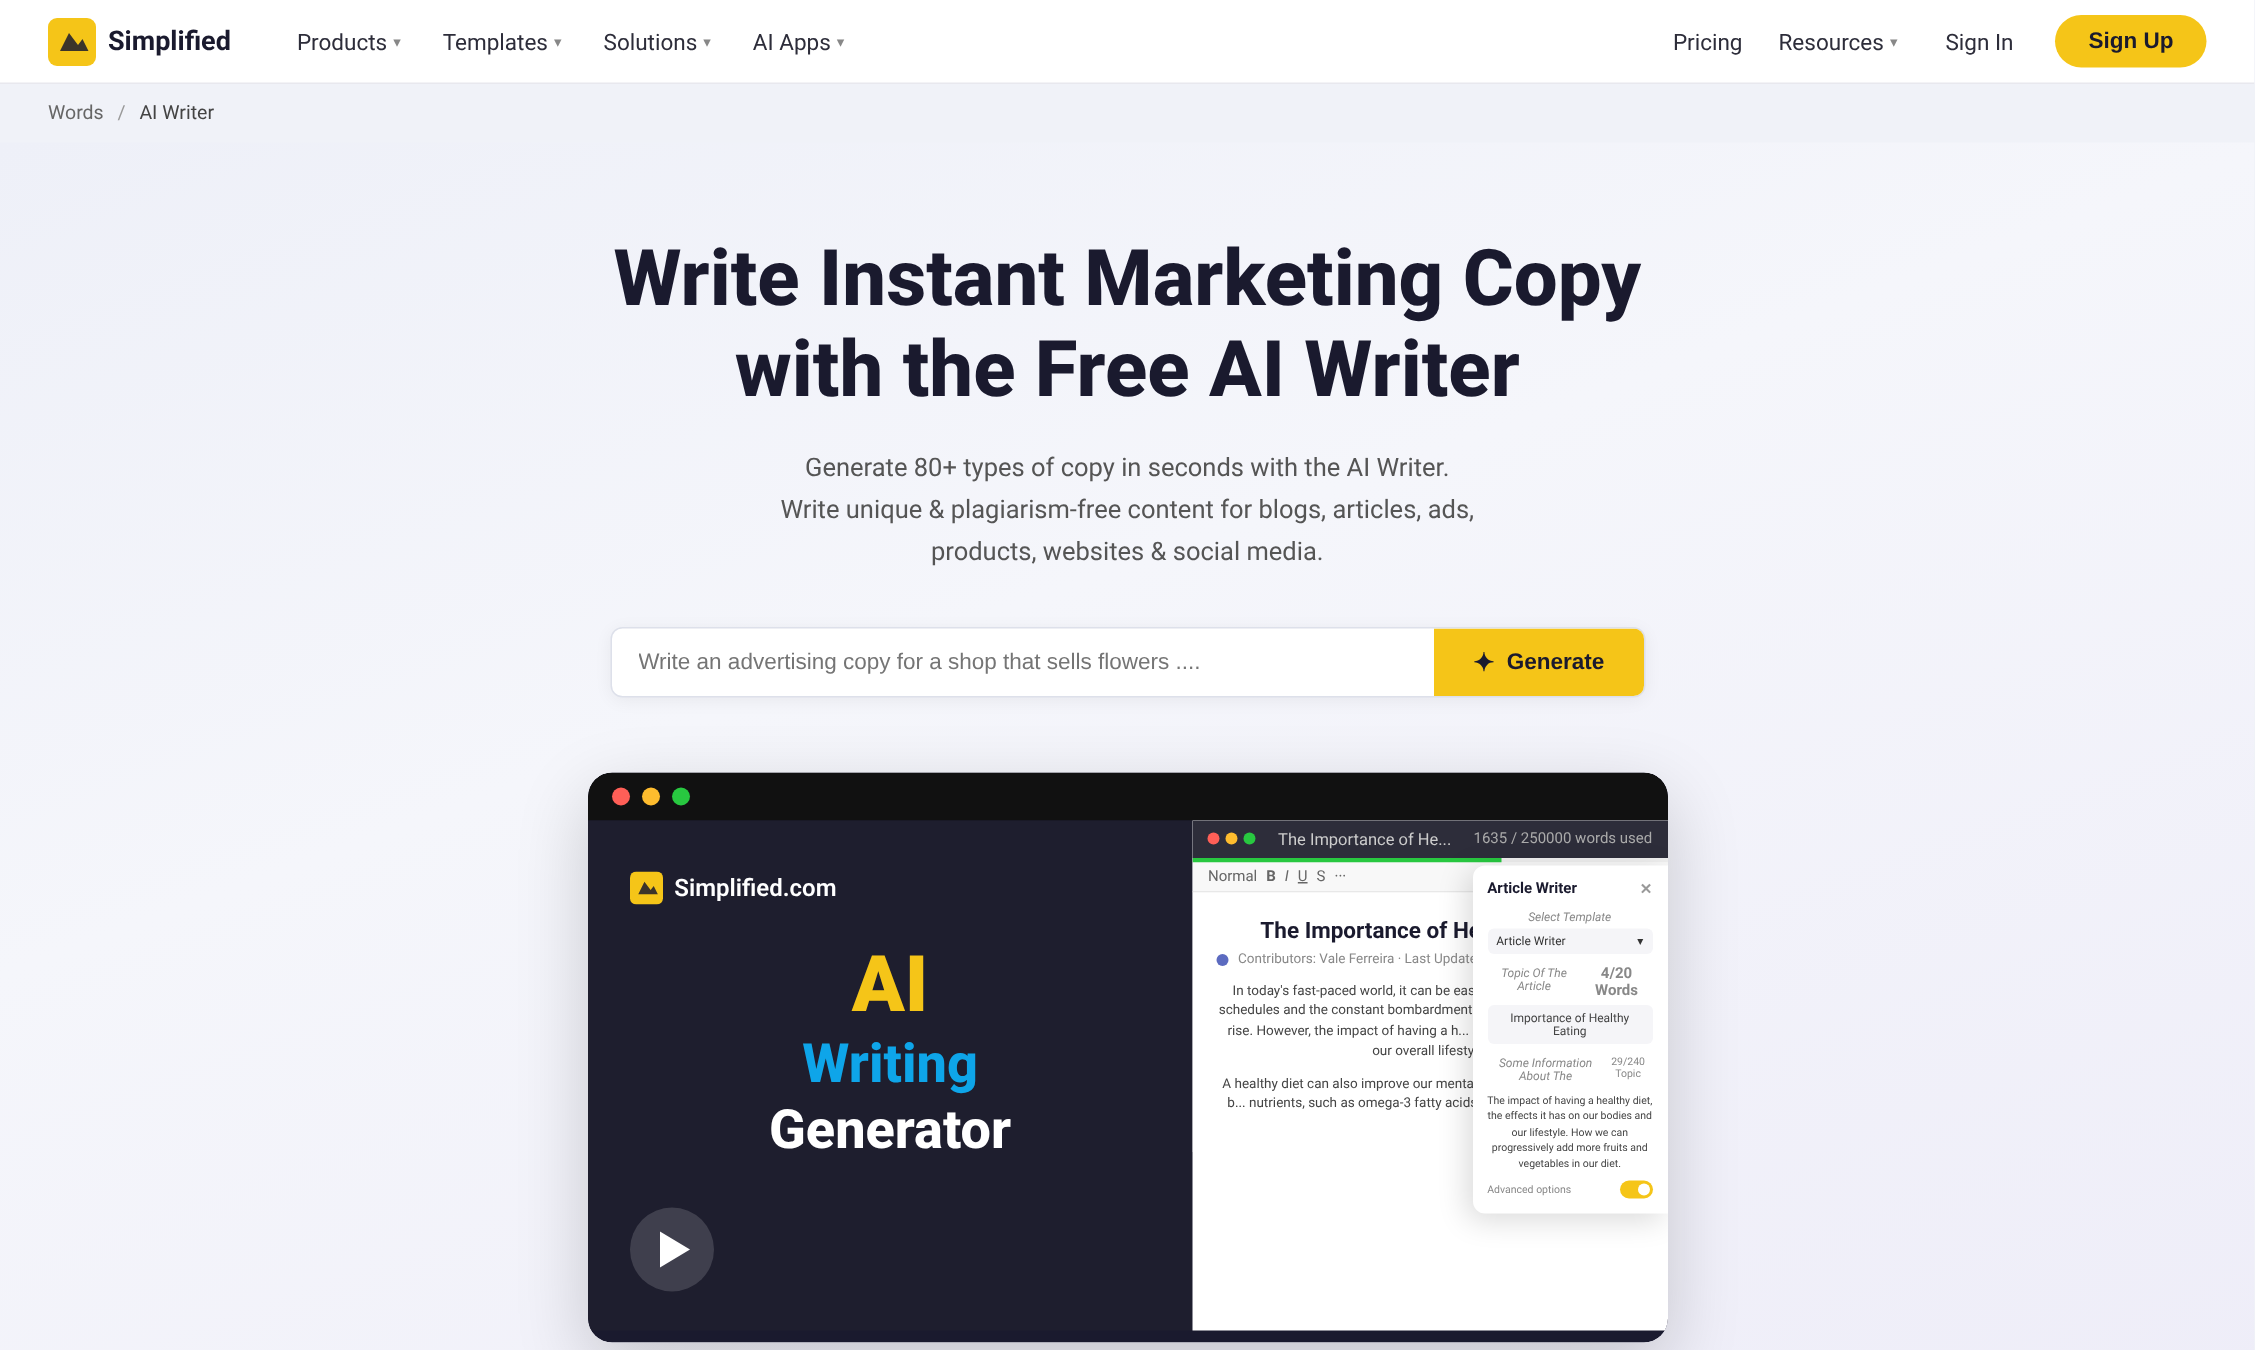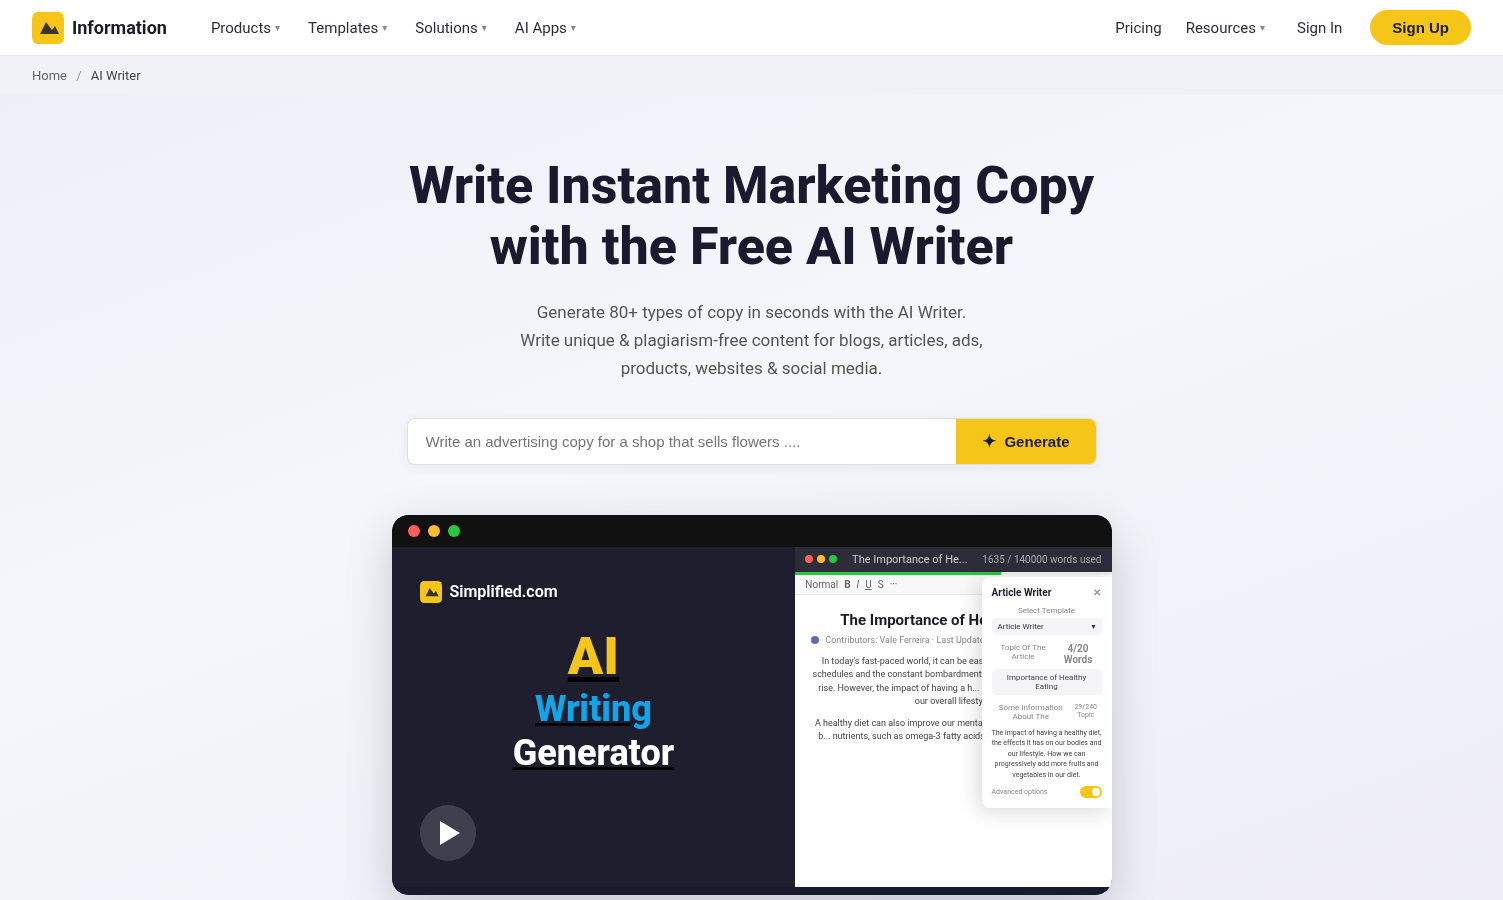--- a/index.html
+++ b/index.html
@@ -192,21 +192,20 @@
       height: calc(100% - 40px);
     }
     .video-left {
       flex: 1.1;
       background: #1e1e2e;
       padding: 28px 28px 20px;
       display: flex;
       flex-direction: column;
       justify-content: center;
       gap: 8px;
-      text-decoration: underline;
     }
     .video-brand {
       display: flex;
       align-items: center;
       gap: 8px;
       margin-bottom: 20px;
     }
     .video-brand-text {
       color: #fff;
       font-size: 16px;
@@ -338,21 +337,21 @@
     .ai-panel-title {
       font-size: 10px;
       font-weight: 700;
       color: #1a1a2e;
       margin-bottom: 8px;
       display: flex;
       align-items: center;
       justify-content: space-between;
     }
     .ai-panel-close { font-size: 10px; color: #999; cursor: pointer; }
-    .ai-panel-label { font-size: 8px; color: #888; margin-bottom: 3px; }
+    .ai-panel-label { font-size: 8px; color: #888; margin-bottom: 3px; font-style: italic; }
     .ai-panel-select {
       background: #f5f5f8;
       border-radius: 4px;
       padding: 4px 6px;
       font-size: 8px;
       color: #333;
       margin-bottom: 8px;
       display: flex;
       justify-content: space-between;
       align-items: center;
@@ -417,21 +416,21 @@
 </head>
 <body>
 
 <nav class="navbar">
   <a class="navbar-logo" href="#">
 
     <svg class="logo-icon" viewBox="0 0 32 32" fill="none" xmlns="http://www.w3.org/2000/svg">
       <rect width="32" height="32" rx="6" fill="#f5c518"></rect>
       <path d="M8 22 L14 10 L20 18 L23 14 L27 22 Z" fill="#1a1a2e" opacity="0.85"></path>
     </svg>
-    <span class="logo-text">Information</span>
+    <span class="logo-text">Simplified</span>
   </a>
 
   <div class="navbar-nav">
     <div class="nav-item">
       <span>Products</span>
       <span class="nav-chevron">▾</span>
     </div>
     <div class="nav-item">
       <span>Templates</span>
       <span class="nav-chevron">▾</span>
@@ -451,21 +450,21 @@
     <div class="nav-resources">
       <span>Resources</span>
       <span class="nav-chevron">▾</span>
     </div>
     <div class="nav-signin">Sign In</div>
     <button class="nav-signup">Sign Up</button>
   </div>
 </nav>
 
 <div class="breadcrumb">
-  <a href="#">Home</a>
+  <a href="#">Words</a>
   <span class="breadcrumb-sep">/</span>
   <span class="breadcrumb-current">AI Writer</span>
 </div>
 
 <section class="hero">
   <div class="hero-inner">
     <h1 class="hero-title">Write Instant Marketing Copy with the Free AI Writer</h1>
     <p class="hero-subtitle">
       <span>Generate 80+ types of copy in seconds with the AI Writer.</span><br>
       <span>Write unique &amp; plagiarism-free content for blogs, articles, ads,</span><br>
@@ -506,21 +505,21 @@
               <div class="play-triangle"></div>
             </div>
           </div>
 
           <div class="video-right">
             <div class="editor-toolbar">
               <div class="toolbar-dot"></div>
               <div class="toolbar-dot-y"></div>
               <div class="toolbar-dot-g"></div>
               <div class="toolbar-title">The Importance of He...</div>
-              <div class="toolbar-wordcount">1635 / 140000 words used</div>
+              <div class="toolbar-wordcount">1635 / 250000 words used</div>
             </div>
             <div class="progress-bar-wrap">
               <div class="progress-bar-fill"></div>
             </div>
             <div class="editor-format-bar">
               <span class="format-item">Normal</span>
               <span class="format-item"><b>B</b></span>
               <span class="format-item"><i>I</i></span>
               <span class="format-item"><u>U</u></span>
               <span class="format-item">S</span>

